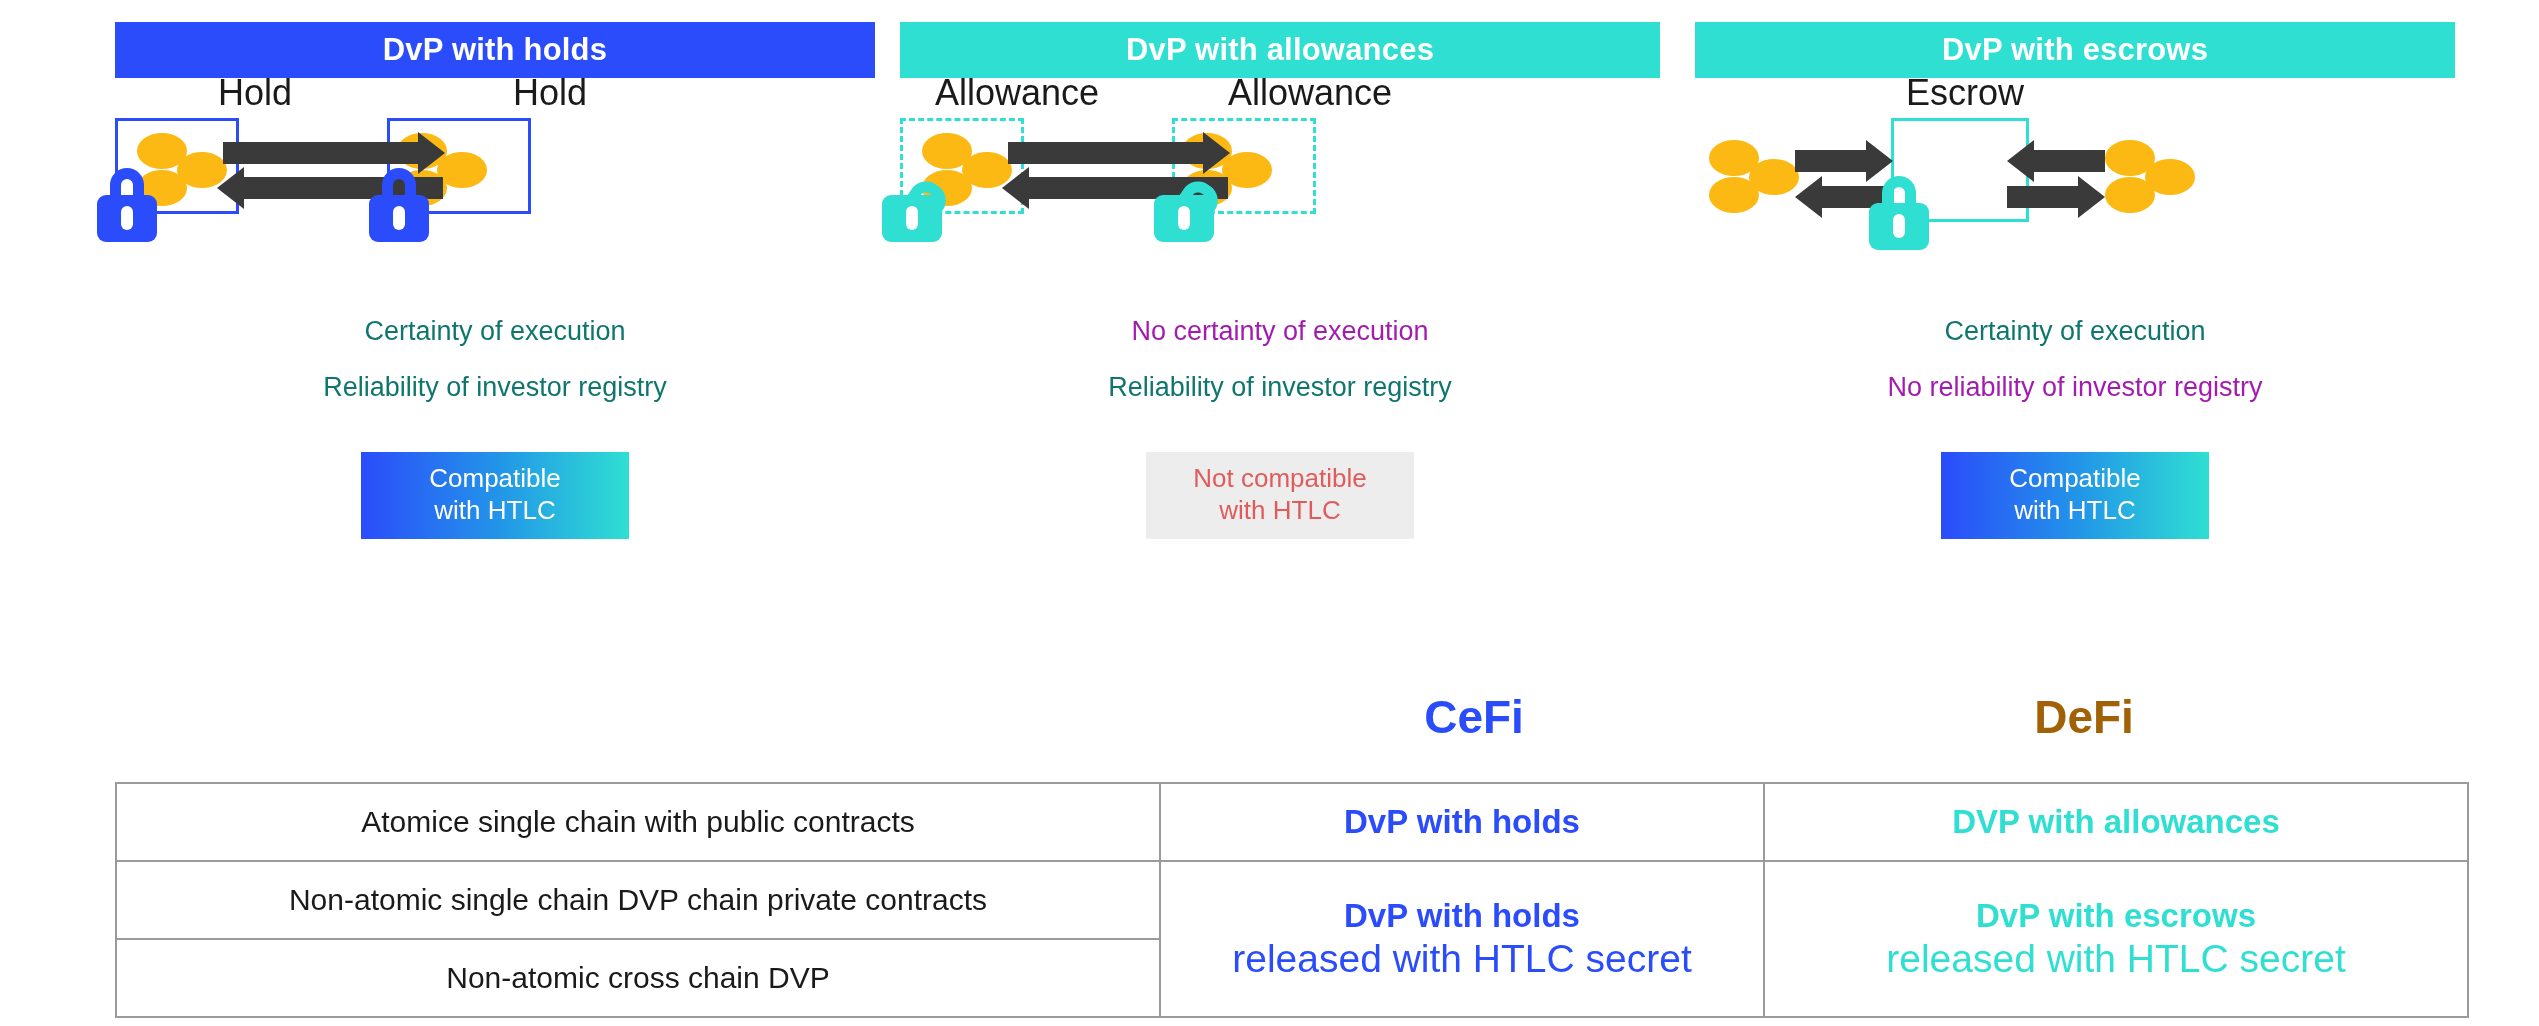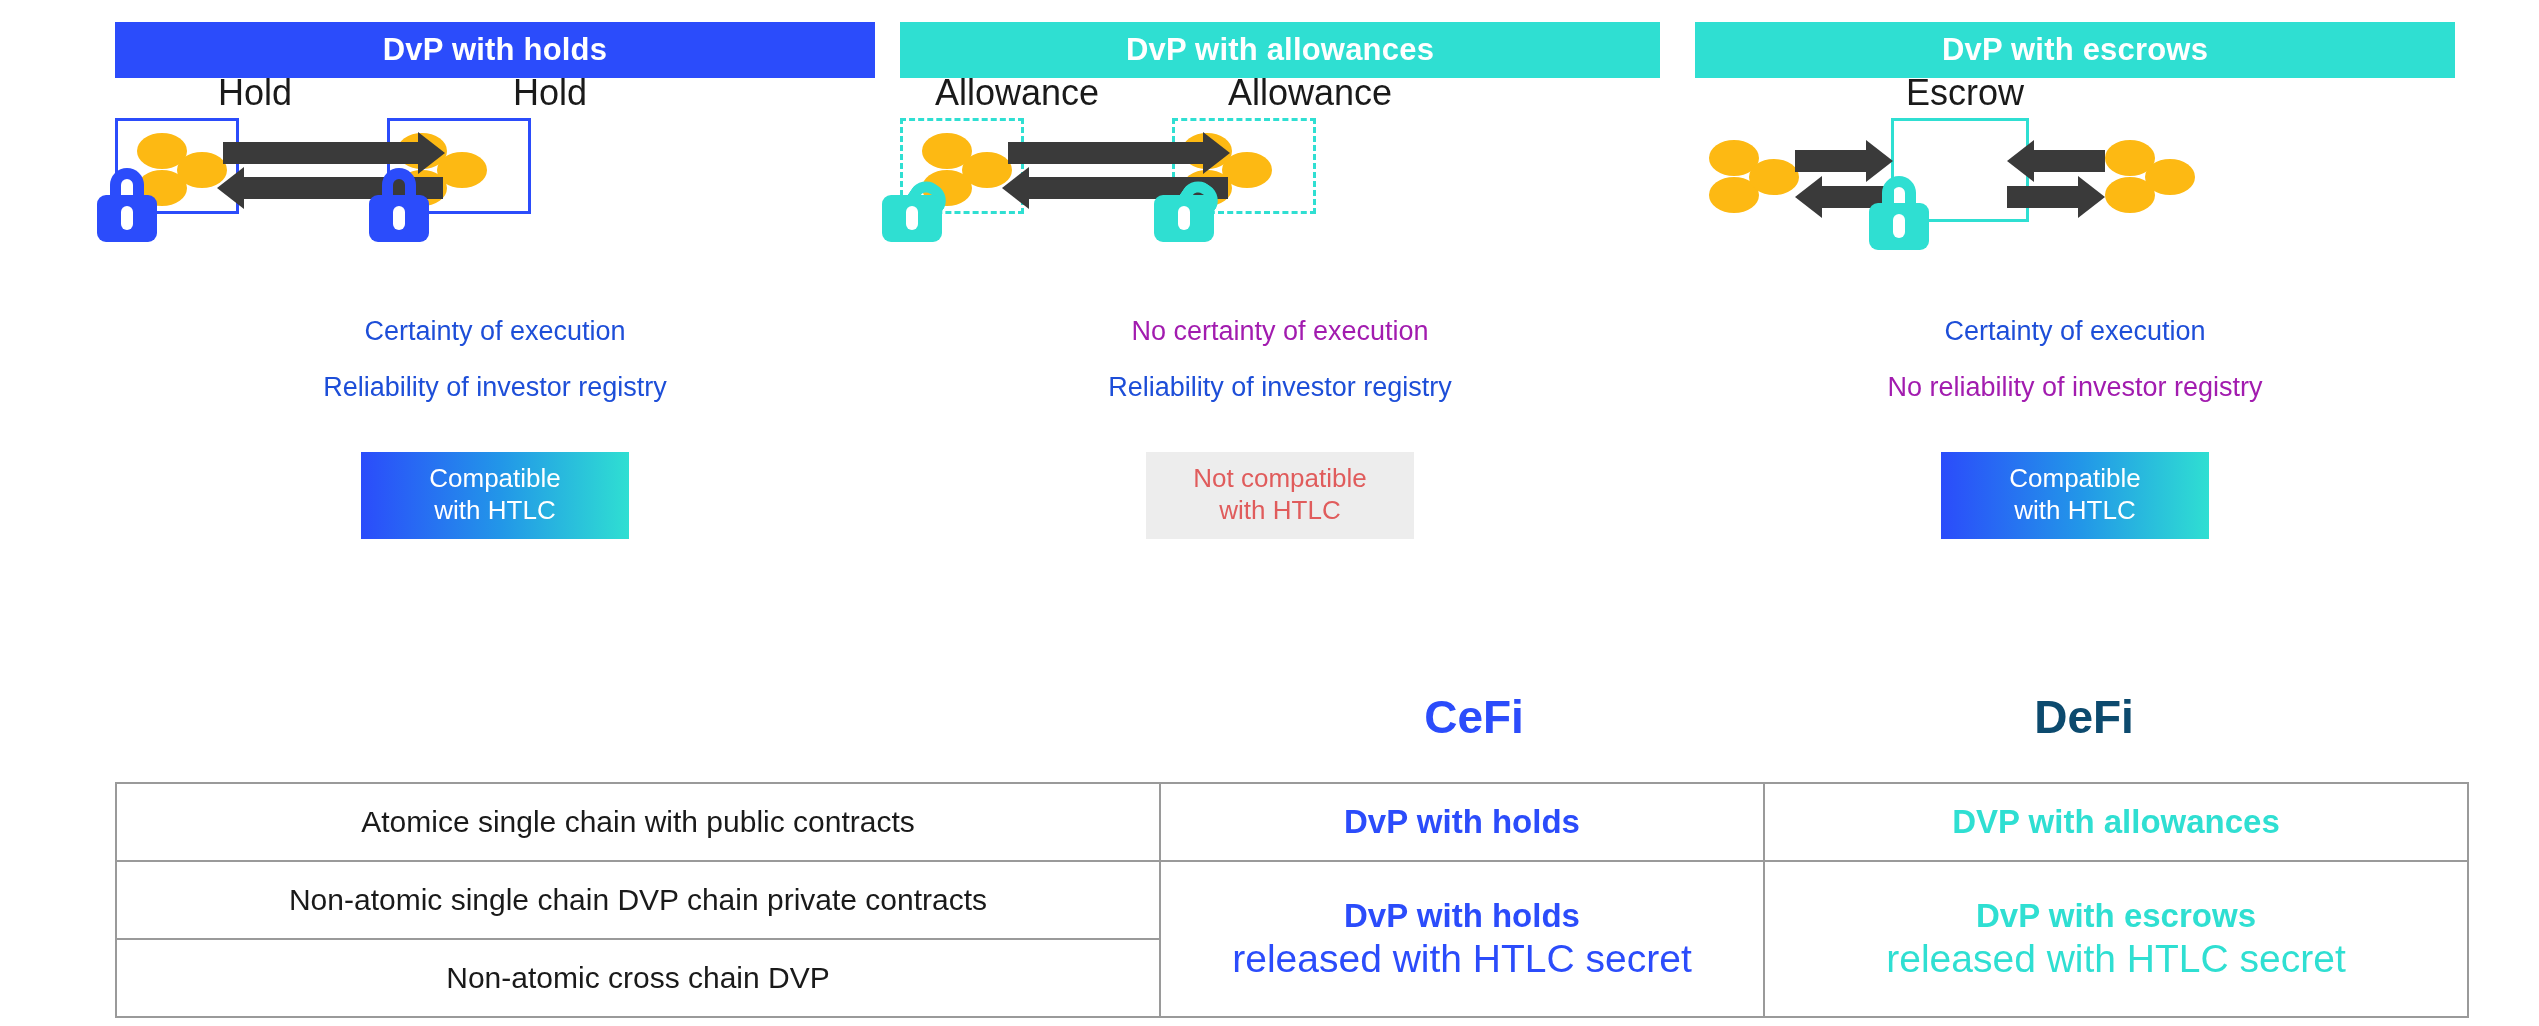--- a/index.html
+++ b/index.html
@@ -41,37 +41,37 @@
       border-style:solid;border-width:11px;border-bottom:none;
       border-radius:18px 18px 0 0;box-sizing:border-box;}
   .lock .shackle.open{left:18px;width:38px;height:38px;
       transform:rotate(34deg);transform-origin:left bottom;}
   .lock .kh{position:absolute;left:24px;bottom:12px;width:12px;height:24px;
       background:#fff;border-radius:6px;}
 
   
   .features{position:absolute;left:0;top:318px;width:100%;}
   .feature{text-align:center;font-size:27px;line-height:1.0;margin-bottom:29px;}
-  .feature.good{color:#1d4ed8;text-align:center;}
+  .feature.good{color:#0f766e;text-align:center;}
   .feature.bad{color:#a21caf;}
 
   
   .badge{position:absolute;top:452px;left:50%;transform:translateX(-50%);
      width:268px;padding:11px 0 13px 0;text-align:center;
      font-size:26px;line-height:1.22;}
   .badge.grad{background:linear-gradient(90deg,#2B4CFB 0%,#2296E8 52%,#2FDFD2 100%);
      color:#ffffff;}
   .badge.grey{background:#EDEDED;color:#E05C5C;}
 
   
   #col-headers{position:absolute;top:690px;left:4px;width:2539px;height:76px;}
   .col-head{position:absolute;top:0;font-size:46px;font-weight:bold;
       text-align:center;}
   #col-head-cefi{left:1170px;width:600px;color:#2B4CFB;}
-  #col-head-defi{left:1780px;width:600px;color:#0c4a6e;}
+  #col-head-defi{left:1780px;width:600px;color:#a16207;}
 
   #matrix{position:absolute;left:115px;top:782px;width:2340px;
       border-collapse:collapse;table-layout:fixed;}
   #matrix td{border:2px solid #9a9a9a;text-align:center;vertical-align:middle;
       background:#ffffff;}
   .c-label{width:1040px;font-size:30px;color:#1a1a1a;height:74px;}
   .c-cefi{width:600px;color:#2B4CFB;font-size:33px;font-weight:bold;}
   .c-defi{width:700px;color:#2FDFD2;font-size:33px;font-weight:bold;}
   .sub{display:block;font-weight:normal;font-size:39px;margin-top:2px;}
 </style>

